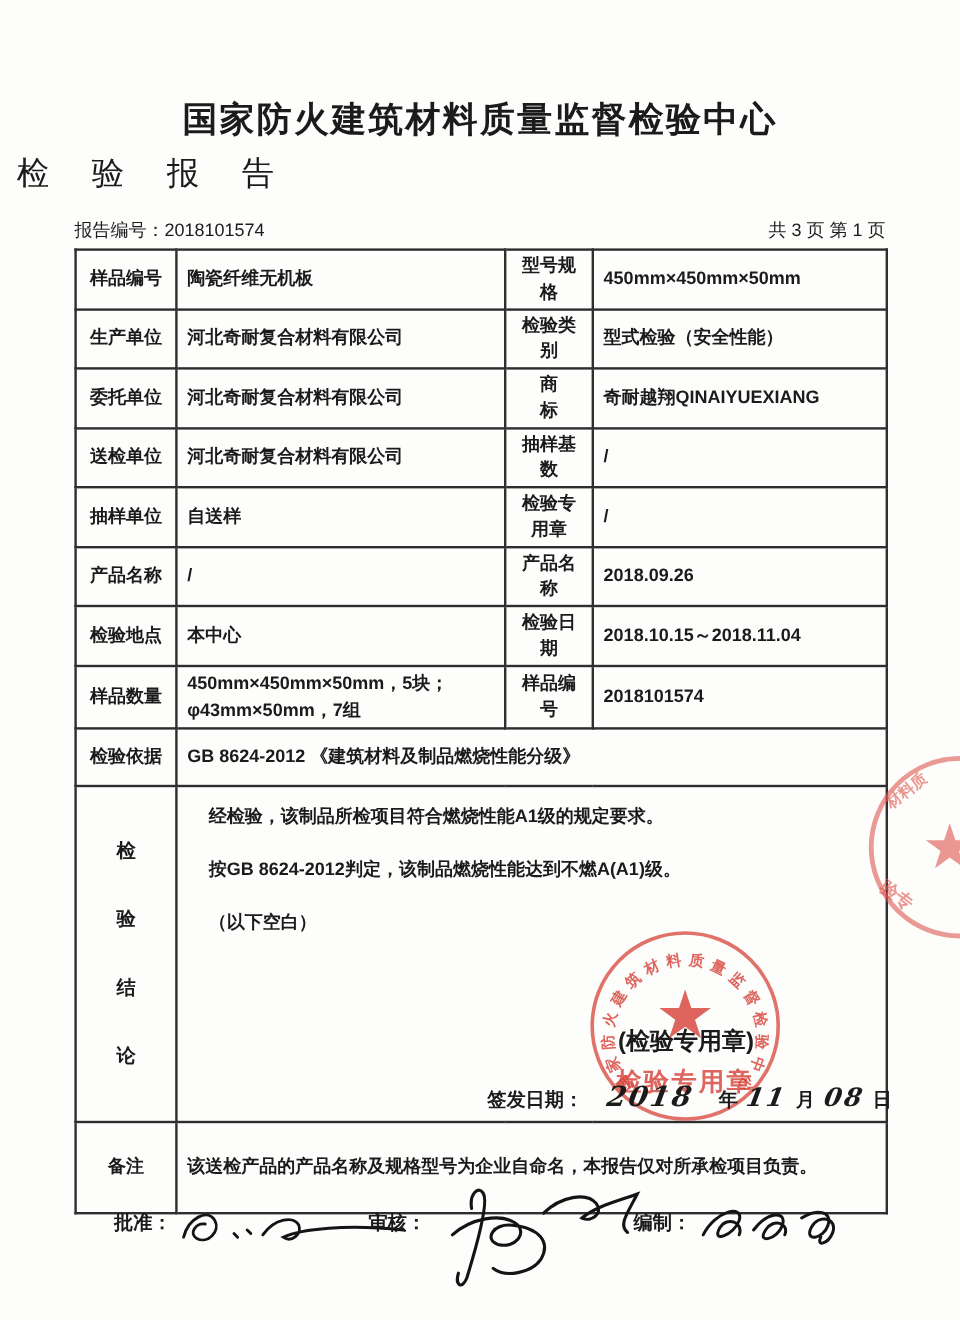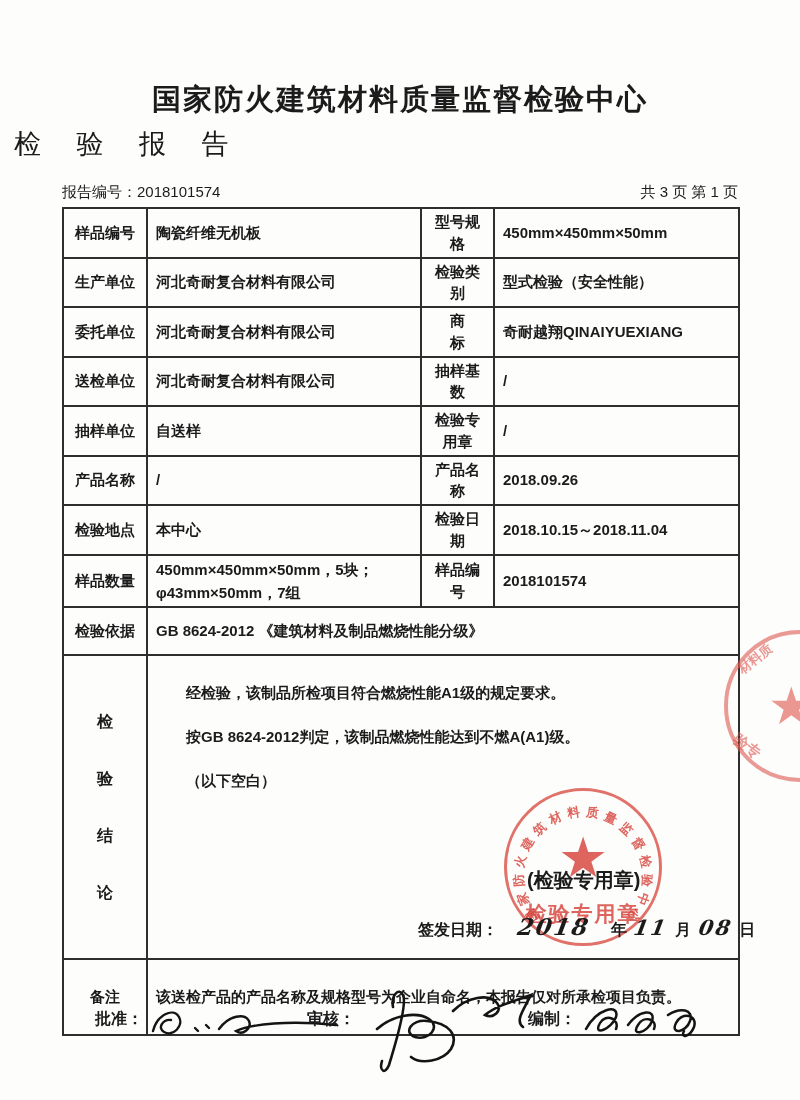--- a/index.html
+++ b/index.html
@@ -25,21 +25,21 @@
     font-size:15px; font-weight:400;
   }
   table.report {
     position:absolute; top:207px; left:62px; width:676px;
     border-collapse:collapse; table-layout:fixed;
     font-size:15px; font-weight:600;
   }
   table.report td { border:2px solid #2e2e2e; padding:2px 8px; line-height:1.45; }
   td.lbl { text-align:center; padding:2px 4px; }
   td.val { text-align:left; }
-  .concl-td { padding:12px !important; vertical-align:top; }
+  .concl-td { padding:0 !important; vertical-align:top; }
   .concl-lbl { vertical-align:middle; }
   .vert-label { display:flex; flex-direction:column; align-items:center; justify-content:center; gap:34px; font-size:16px; }
   .concl-wrap { position:relative; width:100%; height:278px; }
   .concl-line { position:absolute; left:26px; white-space:nowrap; }
   .concl-line.l0 { top:14px; }
   .concl-line.l1 { top:58px; }
   .concl-line.l2 { top:102px; }
   .seal-note { position:absolute; left:338px; top:198px; font-size:20px;margin-left:29px; }
   .sign-date { position:absolute; left:258px; top:242px; font-size:16px; white-space:nowrap; }
   .hw { font-family:"DejaVu Serif",serif; font-style:italic; font-weight:bold; display:inline-block; transform:skewX(-10deg); font-size:21px; letter-spacing:2px; }

